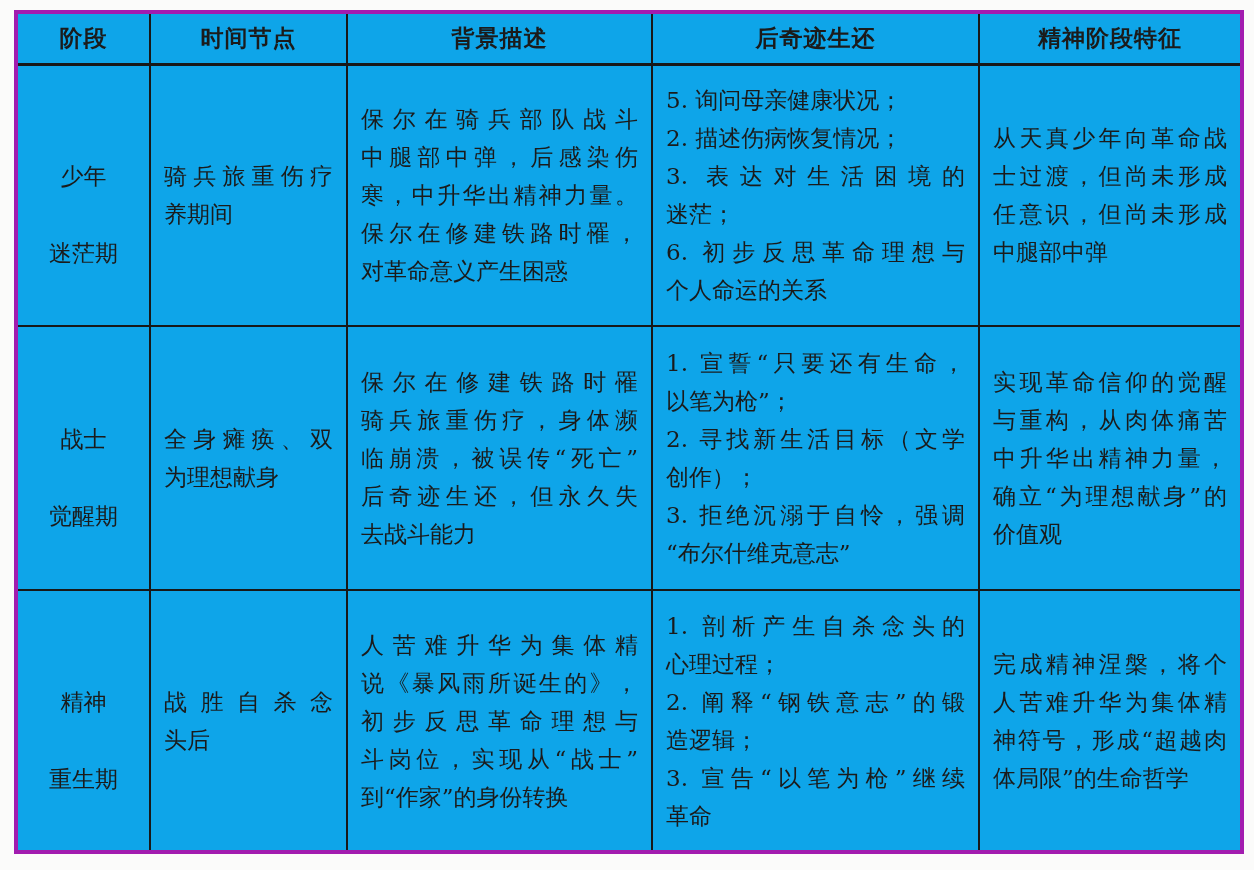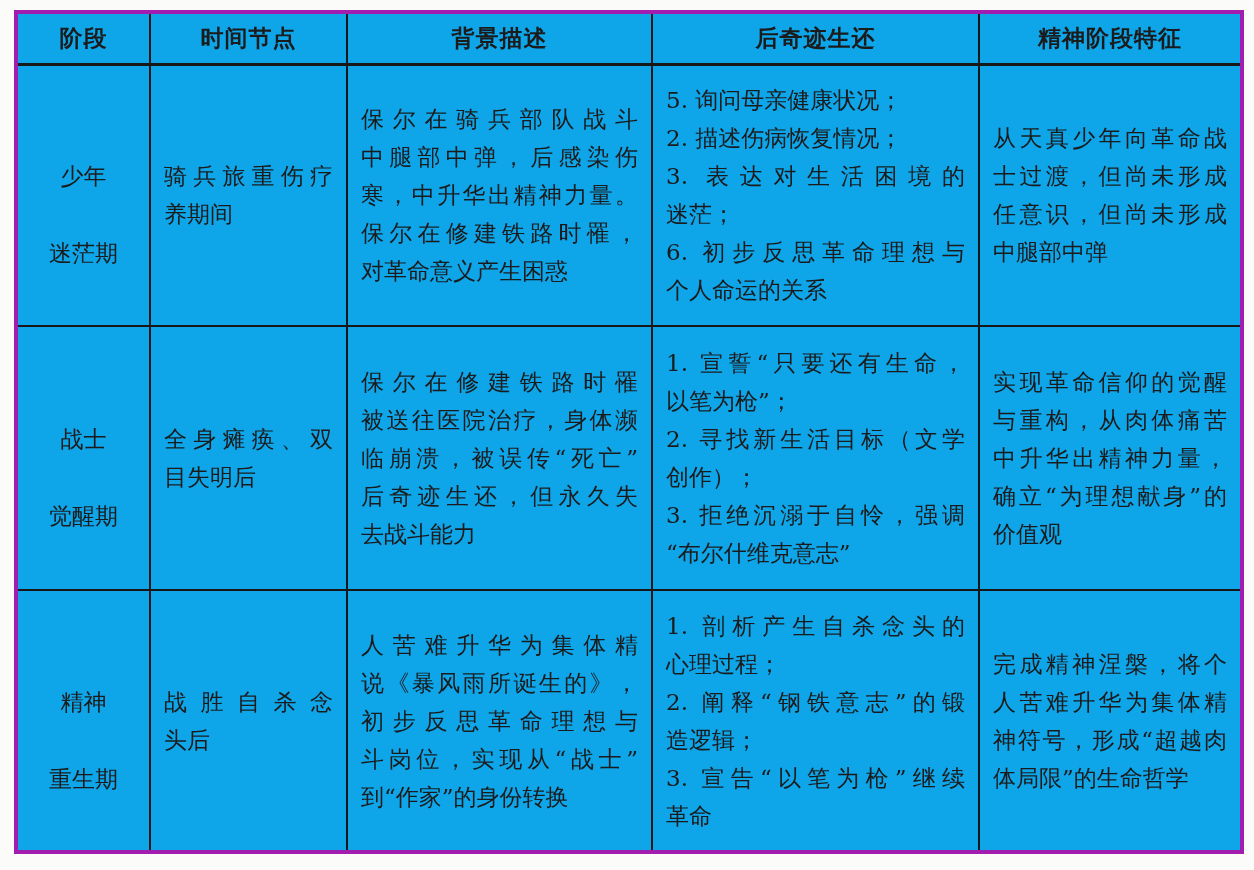--- a/index.html
+++ b/index.html
@@ -143,27 +143,27 @@
         <tr>
           <td class="col-stage">
             <div class="para">
               <div class="line">战士</div>
               <div class="line">觉醒期</div>
             </div>
           </td>
           <td class="col-time">
             <div class="para">
               <div class="line">全身瘫痪、双</div>
-              <div class="line">目失明后</div>
+              <div class="line">为理想献身</div>
             </div>
           </td>
           <td class="col-background">
             <div class="para">
               <div class="line">保尔在修建铁路时罹</div>
-              <div class="line">被送往医院治疗，身体濒</div>
+              <div class="line">骑兵旅重伤疗，身体濒</div>
               <div class="line">临崩溃，被误传“死亡”</div>
               <div class="line">后奇迹生还，但永久失</div>
               <div class="line">去战斗能力</div>
             </div>
           </td>
           <td class="col-core">
             <div class="para">
               <div class="line">1. 宣誓“只要还有生命，</div>
               <div class="line">以笔为枪”；</div>
             </div>

